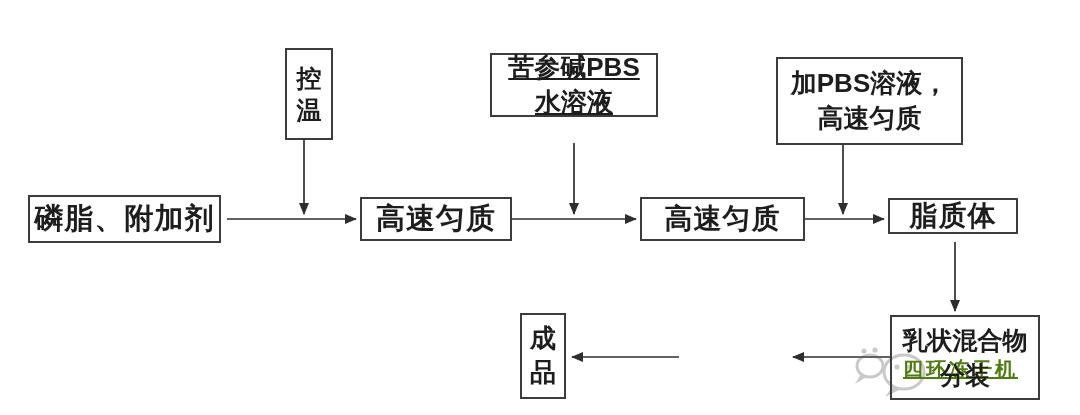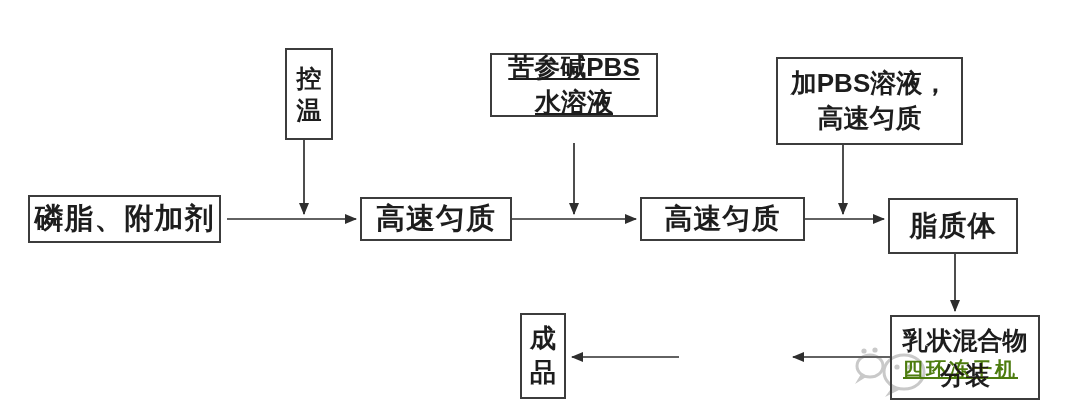--- a/index.html
+++ b/index.html
@@ -24,21 +24,21 @@
     white-space: pre-line;
     box-sizing: border-box;
     z-index: 2;
   }
   #n-phos    { left: 28px;  top: 195px; width: 193px; height: 48px; font-size: 29px; letter-spacing: 1px; }
   #n-temp    { left: 285px; top: 48px;  width: 48px;  height: 92px; font-size: 25px; line-height: 1.3; }
   #n-clear   { left: 360px; top: 197px; width: 152px; height: 44px; font-size: 29px; letter-spacing: 1px; }
   #n-matrine { left: 490px; top: 53px;  width: 168px; height: 64px; font-size: 26px; line-height: 1.35; text-decoration: underline; }
   #n-emul    { left: 640px; top: 197px; width: 165px; height: 44px; font-size: 28px; letter-spacing: 1px; }
   #n-addpbs  { left: 745px; top: 57px;  width: 187px; height: 88px; font-size: 26px; line-height: 1.35; margin-left: 31px; }
-  #n-lipo    { left: 888px; top: 198px; width: 130px; height: 56px; font-size: 28px; letter-spacing: 1px; }
+  #n-lipo    { left: 888px; top: 198px; width: 130px; height: 36px; font-size: 28px; letter-spacing: 1px; }
   #n-freeze  { left: 890px; top: 315px; width: 150px; height: 85px; font-size: 25px; line-height: 1.4; }
   #n-seal    { left: 679px; top: 314px; width: 108px; height: 86px; font-size: 26px; line-height: 1.4; }
   #n-final   { left: 520px; top: 313px; width: 46px;  height: 86px; font-size: 26px; line-height: 1.3; }
   .edge-layer {
     position: absolute;
     left: 0; top: 0;
     width: 1080px; height: 415px;
     z-index: 1;
     pointer-events: none;
   }

